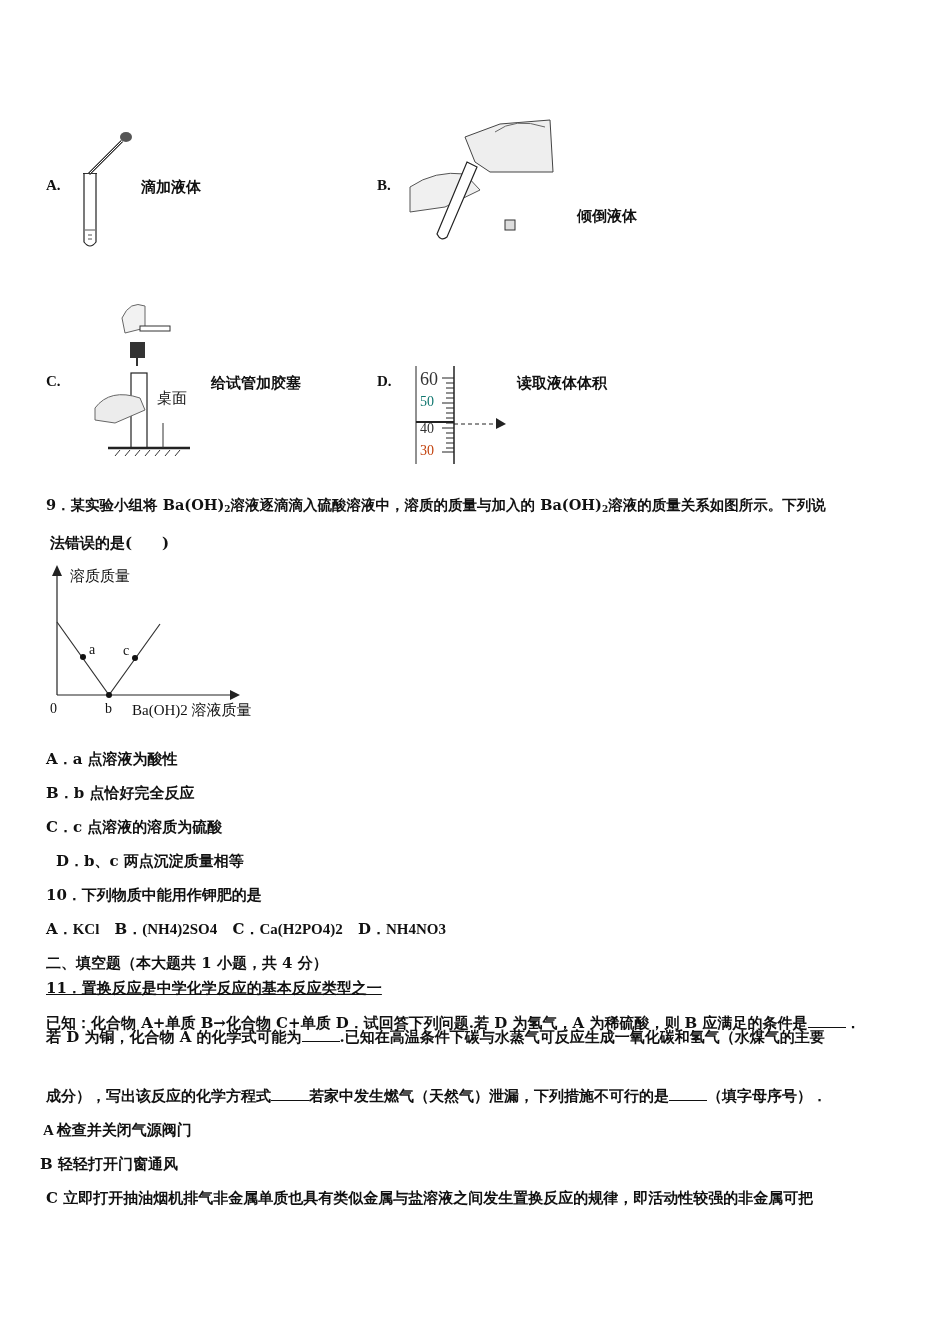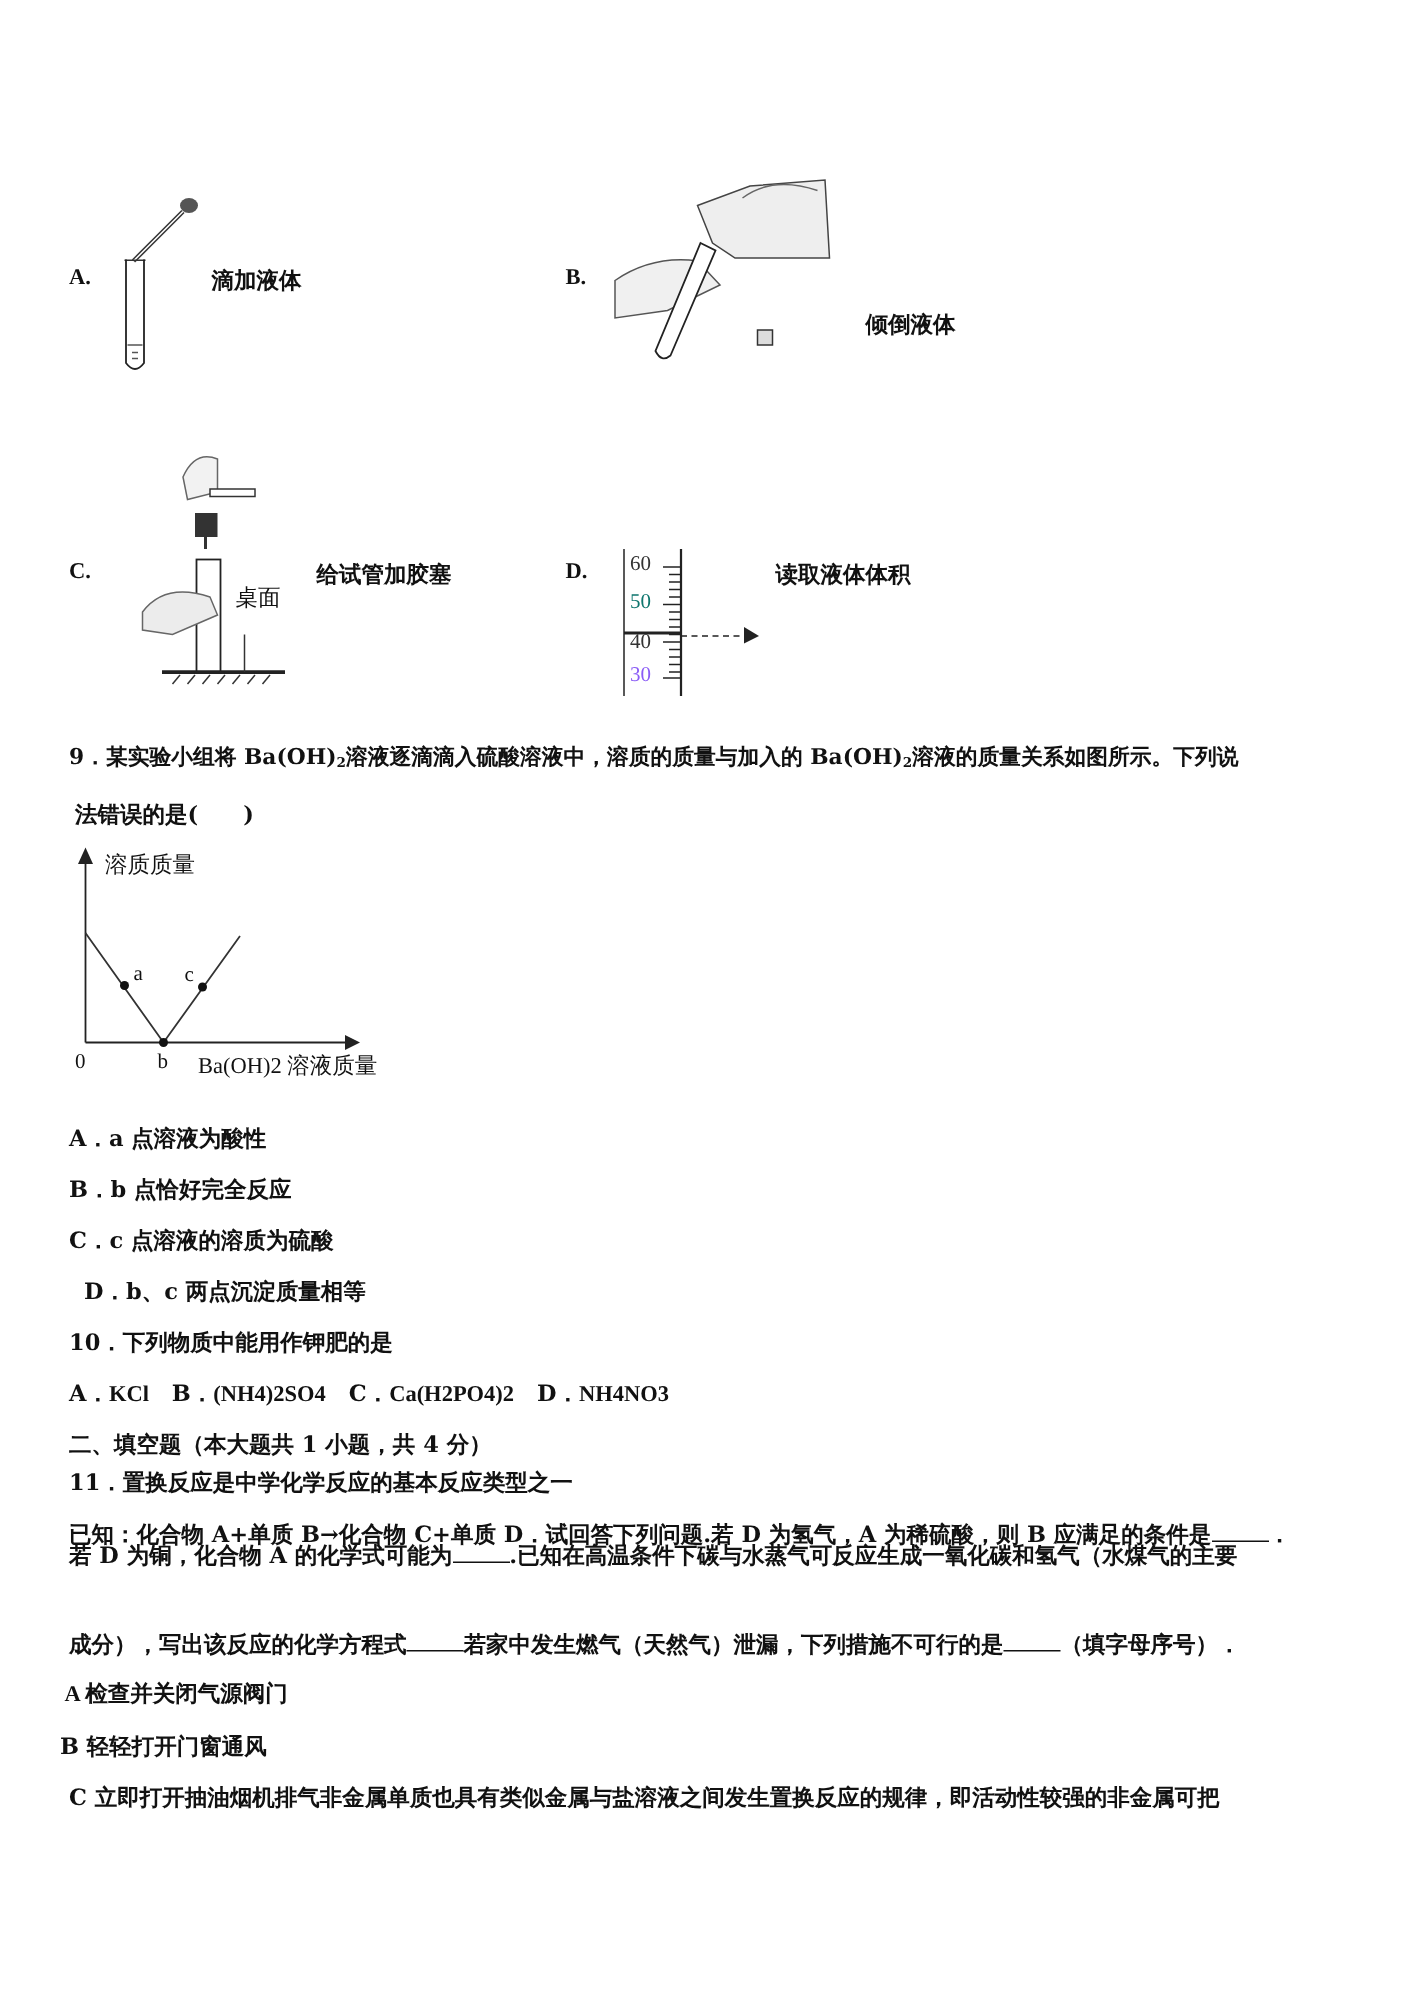--- a/index.html
+++ b/index.html
@@ -81,24 +81,24 @@
       <line x1="32" y1="67" x2="40" y2="67"></line>
       <line x1="32" y1="72" x2="40" y2="72"></line>
       <line x1="32" y1="77" x2="40" y2="77"></line>
       <line x1="32" y1="82" x2="40" y2="82"></line>
     <line x1="28" y1="86" x2="40" y2="86"></line>
   </g>
   <line x1="2" y1="56" x2="40" y2="56" stroke="#222" stroke-width="2"></line>
   <line x1="40" y1="58" x2="82" y2="58" stroke="#222" stroke-dasharray="4,3"></line>
   <path d="M82 52 L92 58 L82 63 Z" fill="#222"></path>
 </svg>
-<div class="abs mono" style="left:420px;top:369px;font-size:14px;color:#333;">60</div>
+<div class="abs mono" style="left:420px;top:369px;font-size:18px;color:#333;">60</div>
 <div class="abs mono" style="left:420px;top:394px;font-size:14px;color:#0f766e;">50</div>
 <div class="abs mono" style="left:420px;top:421px;font-size:14px;color:#333;">40</div>
-<div class="abs mono" style="left:420px;top:443px;font-size:14px;color:#8b5cf6;">30</div>
+<div class="abs mono" style="left:420px;top:443px;font-size:14px;color:#c2410c;">30</div>
 <div class="abs txt" style="left:517px;top:373px;">读取液体体积</div>
 
 <div class="abs txt" style="left:46px;top:495px;font-size:14.5px;">
   <span>9．某实验小组将 Ba(OH)</span><span class="sub">2</span><span>溶液逐滴滴入硫酸溶液中，溶质的质量与加入的 Ba(OH)</span><span class="sub">2</span><span>溶液的质量关系如图所示。下列说</span>
 </div>
 <div class="abs txt" style="left:50px;top:533px;text-align:center;">法错误的是(　　)</div>
 
 <svg style="left:40px;top:560px;" width="240" height="170">
   <line x1="17" y1="135" x2="17" y2="10" stroke="#222" stroke-width="1.2"></line>
   <path d="M12 16 L17 5 L22 16 Z" fill="#222"></path>
@@ -124,21 +124,21 @@
 <div class="abs txt" style="left:46px;top:885px;">10．下列物质中能用作钾肥的是</div>
 <div class="abs txt" style="left:46px;top:919px;">
   <span>A．</span><span class="mono">KCl</span>
   <span style="margin-left:10px">B．</span><span class="mono">(NH4)2SO4</span>
   <span style="margin-left:10px">C．</span><span class="mono">Ca(H2PO4)2</span>
   <span style="margin-left:10px">D．</span><span class="mono">NH4NO3</span>
 </div>
 
 <div class="abs txt" style="left:46px;top:953px;">二、填空题（本大题共 1 小题，共 4 分）</div>
 
-<div class="abs txt" style="left:46px;top:978px;">11．置换反应是中学化学反应的基本反应类型之一</div>
+<div class="abs txt" style="left:46px;top:978px;text-decoration:underline;">11．置换反应是中学化学反应的基本反应类型之一</div>
 <div class="abs txt" style="left:46px;top:1013px;">
   <span>已知：化合物 A+单质 B→化合物 C+单质 D．试回答下列问题.若 D 为氢气，A 为稀硫酸，则 B 应满足的条件是</span><span class="blank"></span><span>．</span>
 </div>
 <div class="abs txt" style="left:46px;top:1027px;">
   <span>若 D 为铜，化合物 A 的化学式可能为</span><span class="blank"></span><span>.已知在高温条件下碳与水蒸气可反应生成一氧化碳和氢气（水煤气的主要</span>
 </div>
 <div class="abs txt" style="left:46px;top:1086px;">
   <span>成分），写出该反应的化学方程式</span><span class="blank"></span><span>若家中发生燃气（天然气）泄漏，下列措施不可行的是</span><span class="blank"></span><span>（填字母序号）．</span>
 </div>
 <div class="abs txt" style="left:43px;top:1120px;font-family:Liberation Serif, serif;">A 检查并关闭气源阀门</div>

